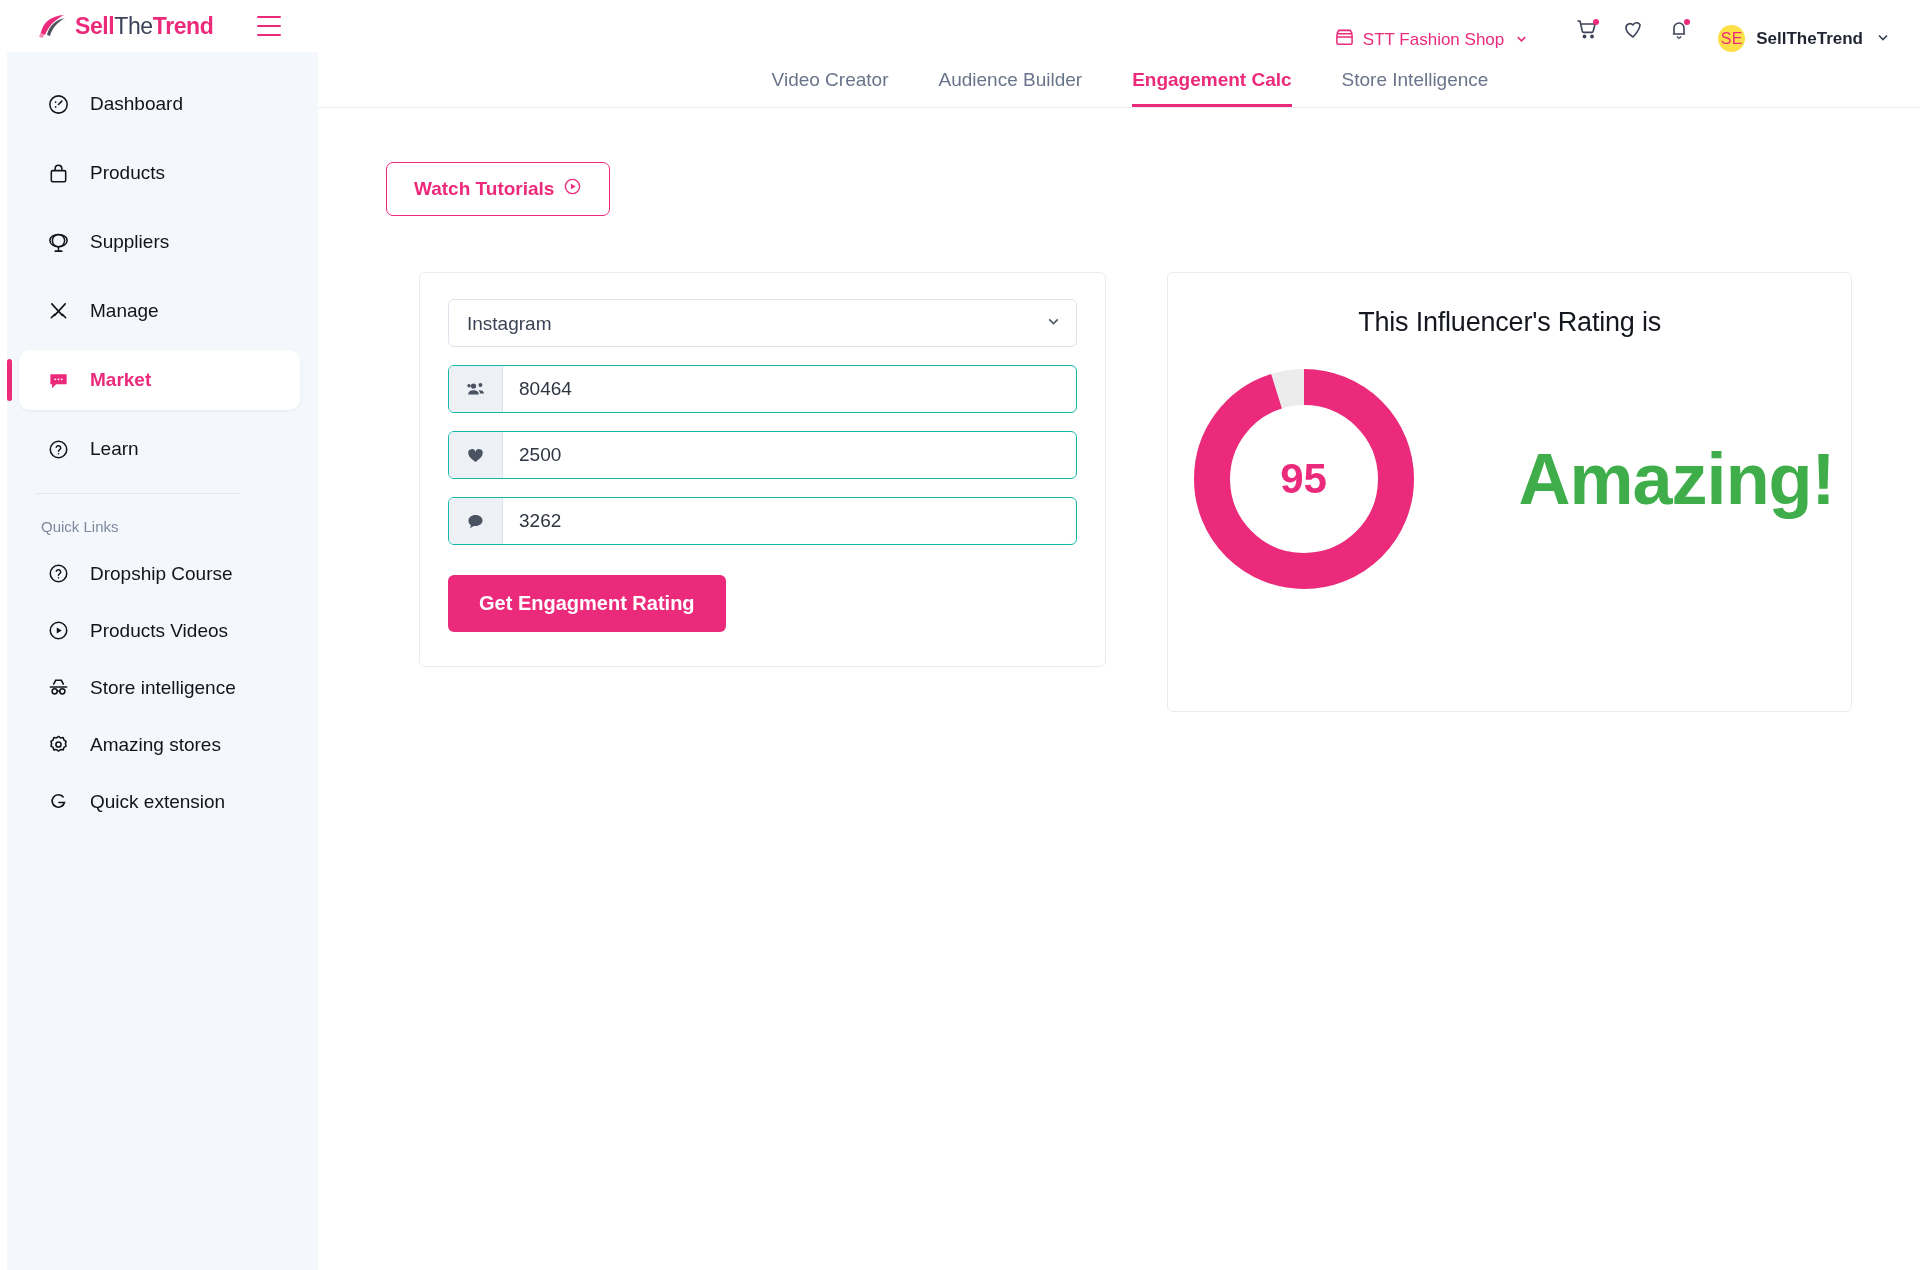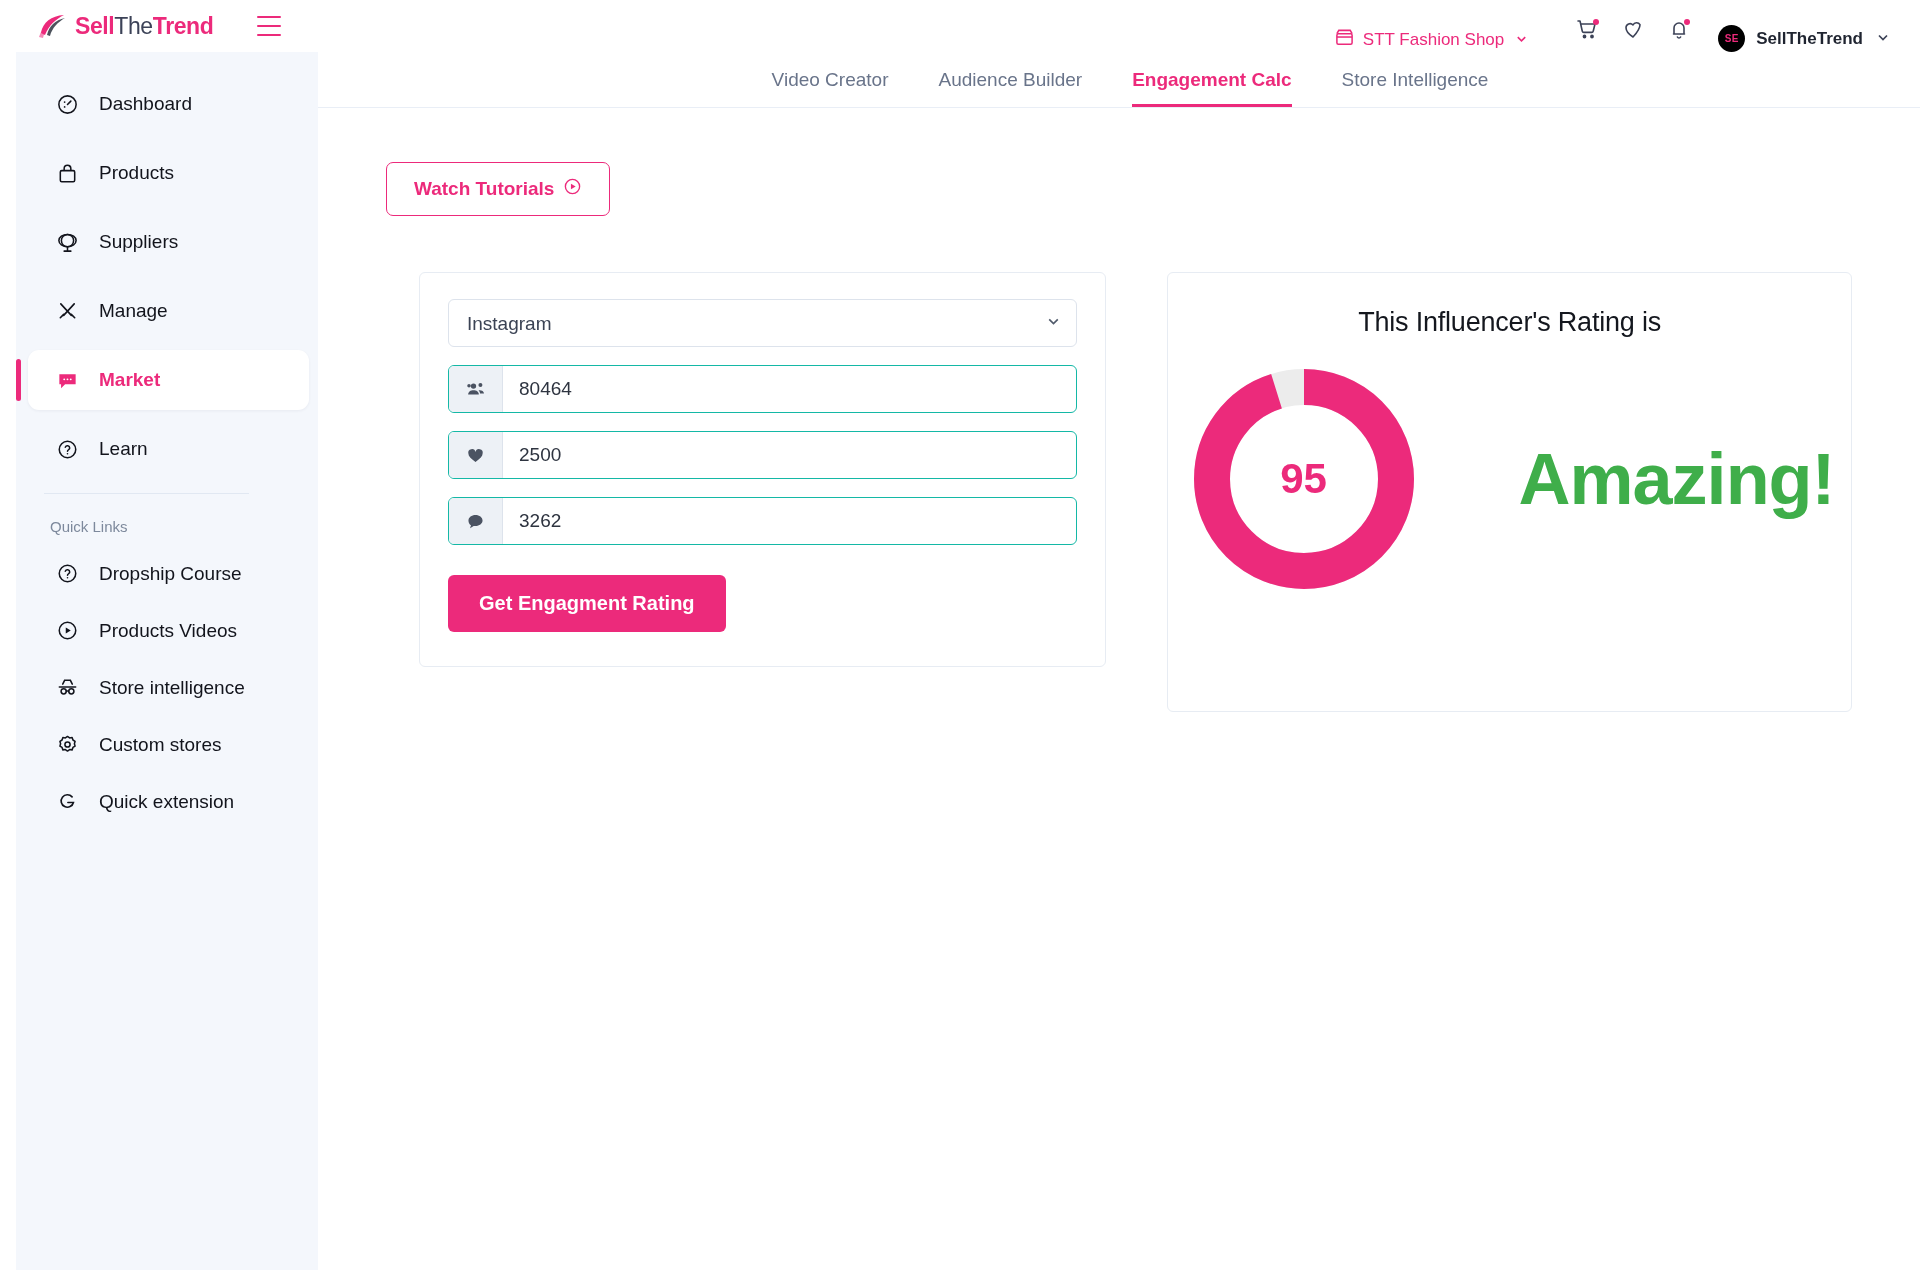--- a/index.html
+++ b/index.html
@@ -90,35 +90,35 @@
     background: #EC2A7B;
   }
   .cart-dot { top: 13px; right: 11px; }
   .bell-dot { top: 13px; right: 12px; }
   .user-chip {
     display: flex; align-items: center; gap: 11px;
     margin-left: 16px; cursor: pointer;
   }
   .avatar {
     width: 27px; height: 27px; border-radius: 50%;
-    background: #000000;
+    background: #fde047;
     color: #EC2A7B;
-    font-size: 10px; font-weight: 700;
+    font-size: 16px; font-weight: 400;
     display: flex; align-items: center; justify-content: center;
     letter-spacing: 0.3px;
   }
   .user-name {
     font-size: 17px; font-weight: 600; color: #1F2430; white-space: nowrap;
   }
   .user-chip .chev { color: #3C4257; margin-left: 2px; }
 
   
   .sidebar {
     position: absolute;
-    top: 52px; left: 16px;
+    top: 52px; left: 7px;
     width: 318px;
     height: 1218px;
     background: #F4F7FC;
     border-right: 1px solid #E6ECF5;
     overflow: hidden;
   }
   .nav-list { padding-top: 22px; }
   .nav-item {
     position: relative;
     display: flex;
@@ -533,21 +533,21 @@
         <span>Store intelligence</span>
       </div>
 
       <div class="quick-item">
         <span class="nico">
           <svg width="23" height="23" viewBox="0 0 24 24" fill="none" stroke="#12141C" stroke-width="1.6" stroke-linejoin="round">
             <path d="M12 3.6 l2.2 1.5 2.6-.3 .9 2.5 2.2 1.4 -.7 2.5 .7 2.5 -2.2 1.4 -.9 2.5 -2.6-.3 -2.2 1.5 -2.2-1.5 -2.6 .3 -.9-2.5 -2.2-1.4 .7-2.5 -.7-2.5 2.2-1.4 .9-2.5 2.6 .3 z"></path>
             <circle cx="12" cy="12" r="2.7"></circle>
           </svg>
         </span>
-        <span>Custom stores</span>
+        <span>Amazing stores</span>
       </div>
 
       <div class="quick-item">
         <span class="nico">
           <svg width="23" height="23" viewBox="0 0 24 24" fill="none" stroke="#12141C" stroke-width="1.7" stroke-linecap="round">
             <path d="M16.8 7.2 A6.5 6.5 0 1 0 18.2 13 H12.4"></path>
           </svg>
         </span>
         <span>Quick extension</span>
       </div>

